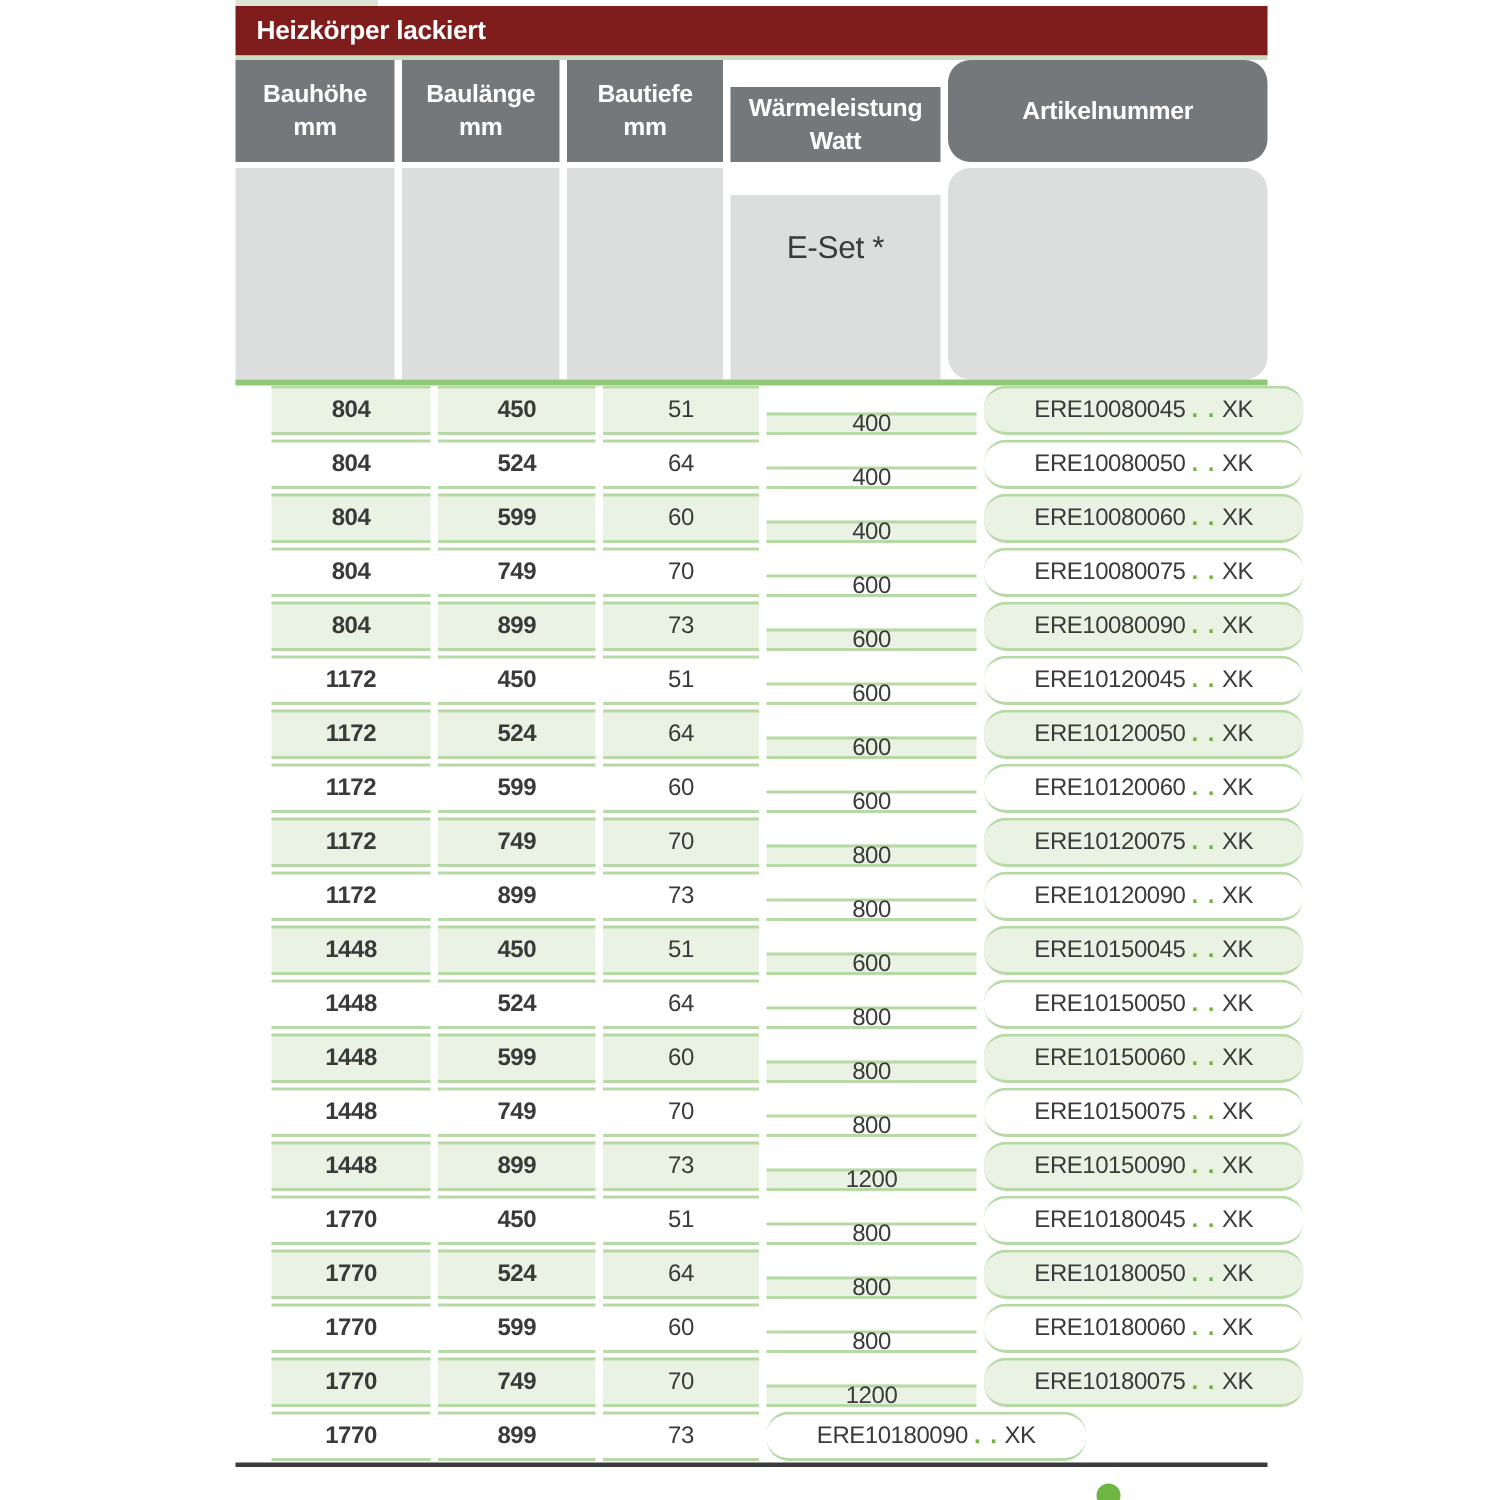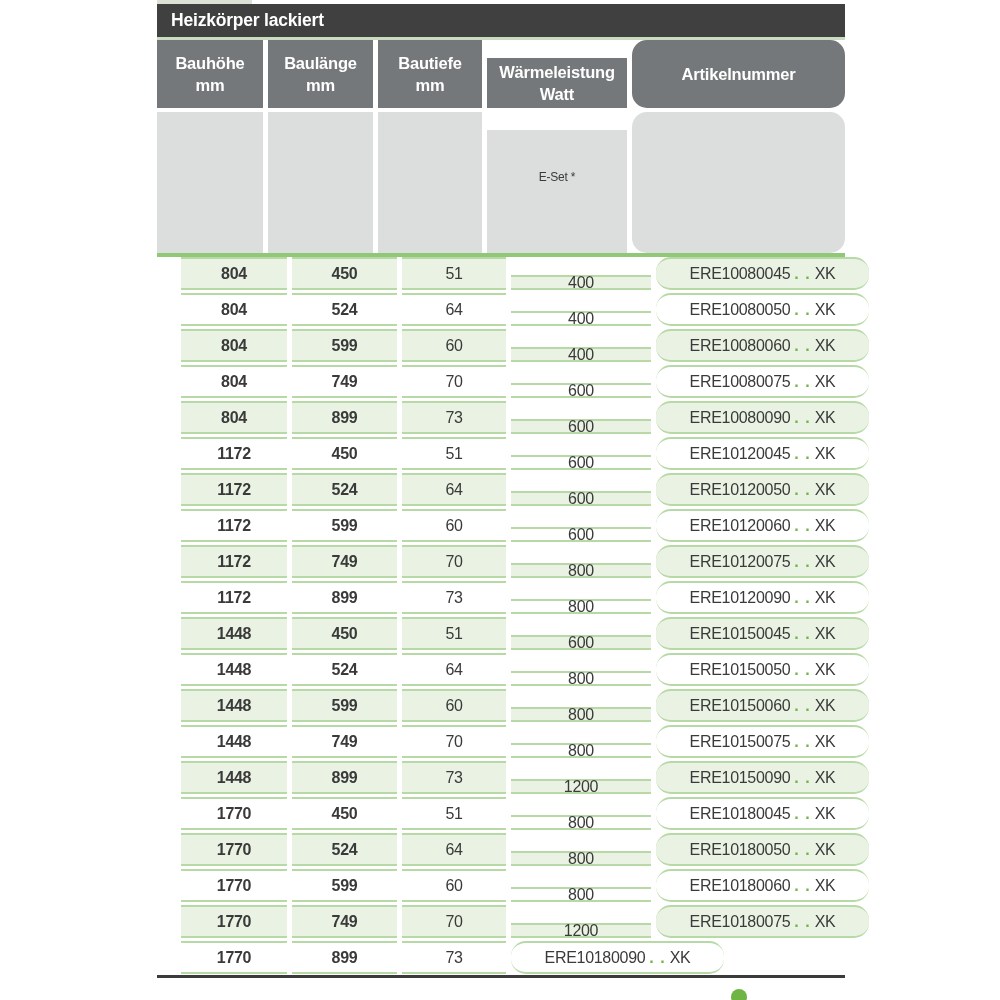--- a/index.html
+++ b/index.html
@@ -12,21 +12,21 @@
     color: #3a3a3a;
   }
   .table-wrap { position: absolute; left: 157px; top: 0; width: 688px; }
 
   
   .top-remnant { position: absolute; left: 0; top: 0; width: 95px; height: 4px; background: #dce2d6; }
 
   
   .title-bar {
     position: absolute; left: 0; top: 4px; width: 688px; height: 33px;
-    background: #404040; color: #ffffff;
+    background: #7f1d1d; color: #ffffff;
     display: flex; align-items: center;
     font-size: 17.5px; font-weight: bold; letter-spacing: -0.2px;
     padding-left: 14px; box-sizing: border-box;
   }
   .title-sep { position: absolute; left: 0; top: 37px; width: 688px; height: 3px; background: #c9dcc0; }
 
   
   .flex-row { display: flex; gap: 5px; width: 688px; }
   .c1 { width: 106px; } .c2 { width: 105px; } .c3 { width: 104px; }
   .c4 { width: 140px; margin-top: 18px; } .c5 { width: 213px; border-radius: 15px; }
@@ -38,22 +38,22 @@
     display: flex; flex-direction: column; align-items: center; justify-content: center;
     font-size: 16.5px; font-weight: bold; line-height: 1.35; letter-spacing: -0.2px;
     text-align: center;
   }
 
   
   .subheader-row { position: absolute; left: 0; top: 112px; height: 141px; }
   .subheader-cell { background: #dcdddd; }
   .subheader-cell.c4 {
     display: flex; justify-content: center; align-items: flex-start;
-    padding-top: 40px; box-sizing: border-box;
-    font-size: 12px; color: #3a3a3a; letter-spacing: -0.2px;
+    padding-top: 24px; box-sizing: border-box;
+    font-size: 21px; color: #3a3a3a; letter-spacing: -0.2px;
   }
   .green-line { position: absolute; left: 0; top: 253px; width: 688px; height: 4px; background: #90c877; }
 
   
   .rows { position: absolute; left: 0; top: 257px; }
   .row { margin-bottom: 3px; height: 33px; padding-left: 24px; }
   .cell {
     box-sizing: border-box;
     border-top: 2px solid #b7d9a6; border-bottom: 2px solid #b7d9a6;
     background: #ffffff;

